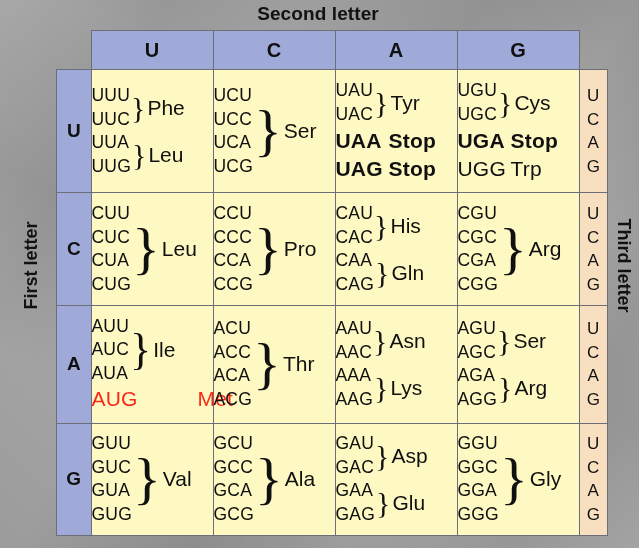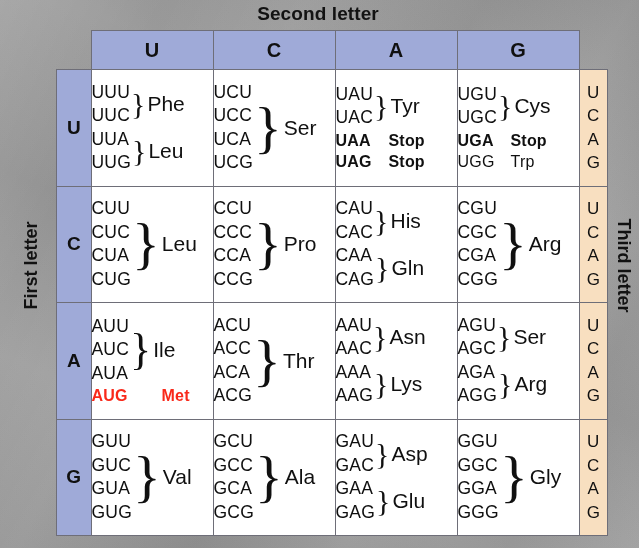--- a/index.html
+++ b/index.html
@@ -105,21 +105,21 @@
   .rowlabel {
     background: #9FAAD8;
     width: 34px;
     font-size: 19px;
     font-weight: bold;
     color: #101010;
     text-align: center;
     vertical-align: middle;
   }
   .body-cell {
-    background: #ffffff;
+    background: #fef9c3;
     vertical-align: middle;
     padding: 4px 0 4px 8px;
   }
   .third-cell {
     background: #F8DFC0;
     width: 28px;
     text-align: center;
     vertical-align: middle;
     font-size: 17px;
     color: #101010;
@@ -164,29 +164,29 @@
     font-size: 21px;
     color: #101010;
     margin-left: 1px;
     white-space: nowrap;
   }
 
   
   .single {
     display: flex;
     align-items: flex-start;
-    font-size: 16px;
+    font-size: 21px;
     line-height: 1.345;
     color: #101010;
     letter-spacing: 0.2px;
   }
   .single .codon-txt { display: inline-block; min-width: 52px; }
   .single .aa-txt { display: inline-block; margin-left: 1px; }
   .single.bold { font-weight: bold; }
-  .single.start { font-weight: bold; color: #F9291A; }
+  .single.start { font-weight: normal; color: #F9291A; gap: 36px; }
   .single.start .aa-txt { margin-left: 18px; }
 </style>
 </head>
 <body>
 
 <div id="stage">
 
   <div class="second-letter-title">Second letter</div>
 
   <div class="first-letter-title">First letter</div>

